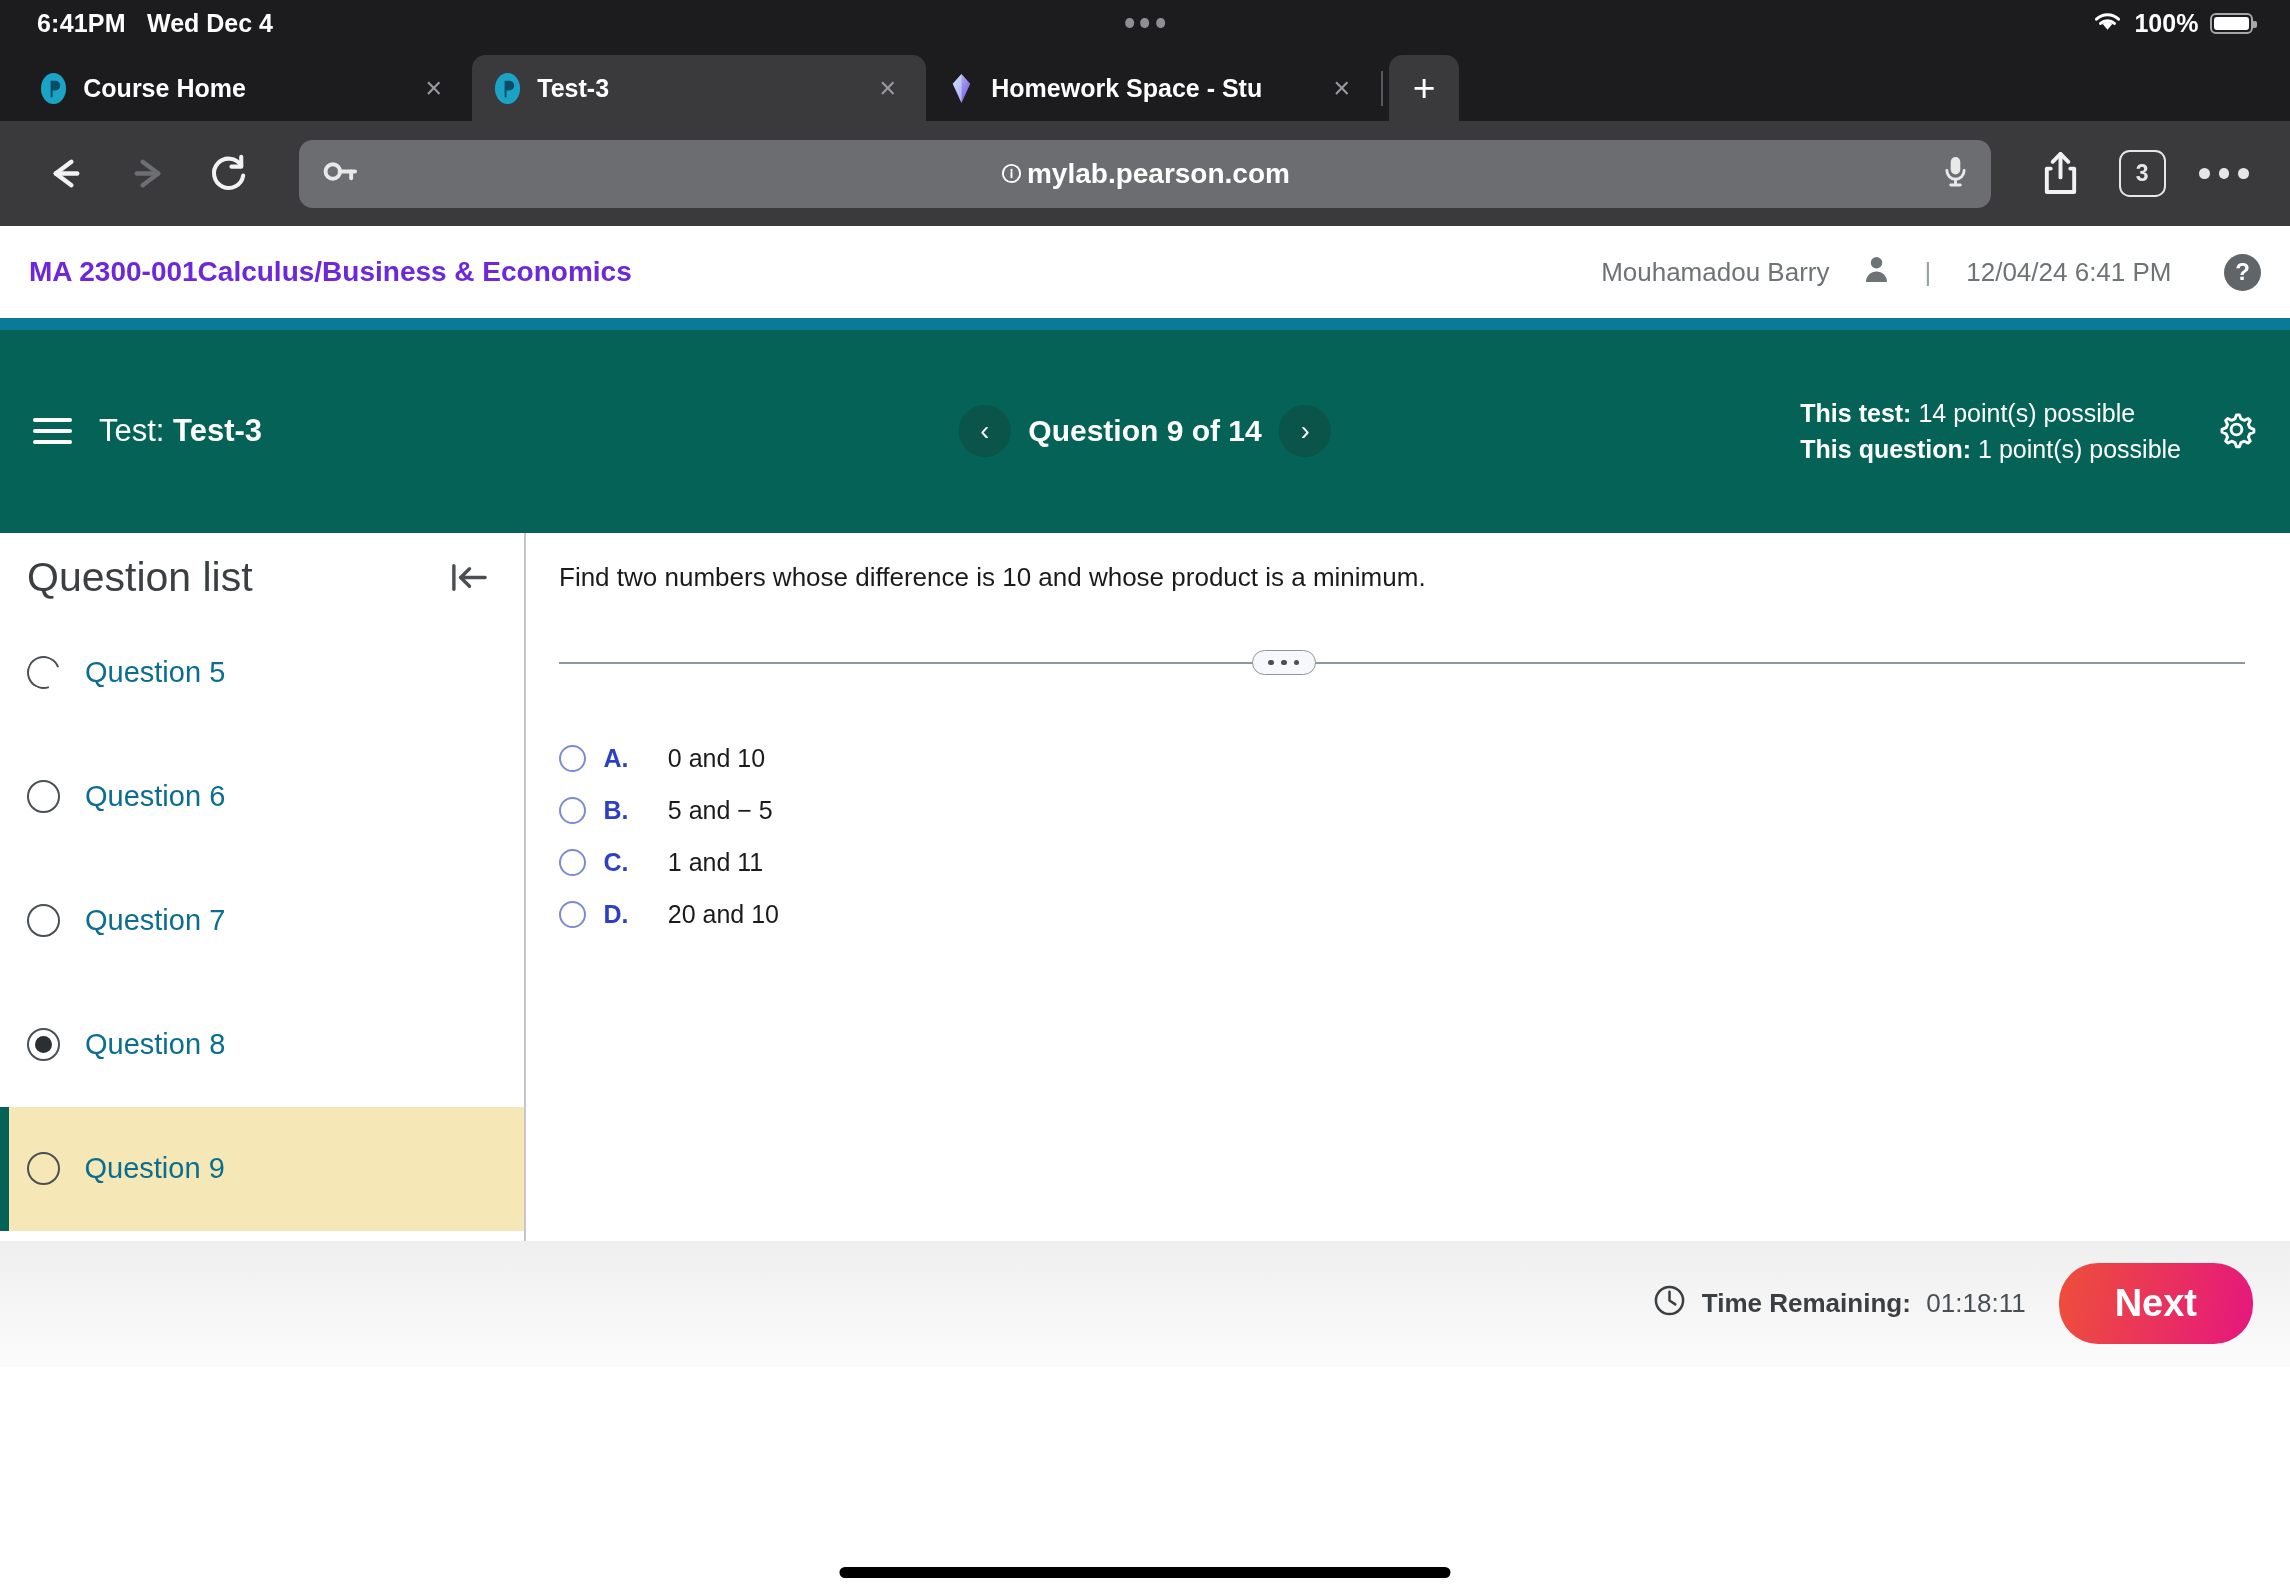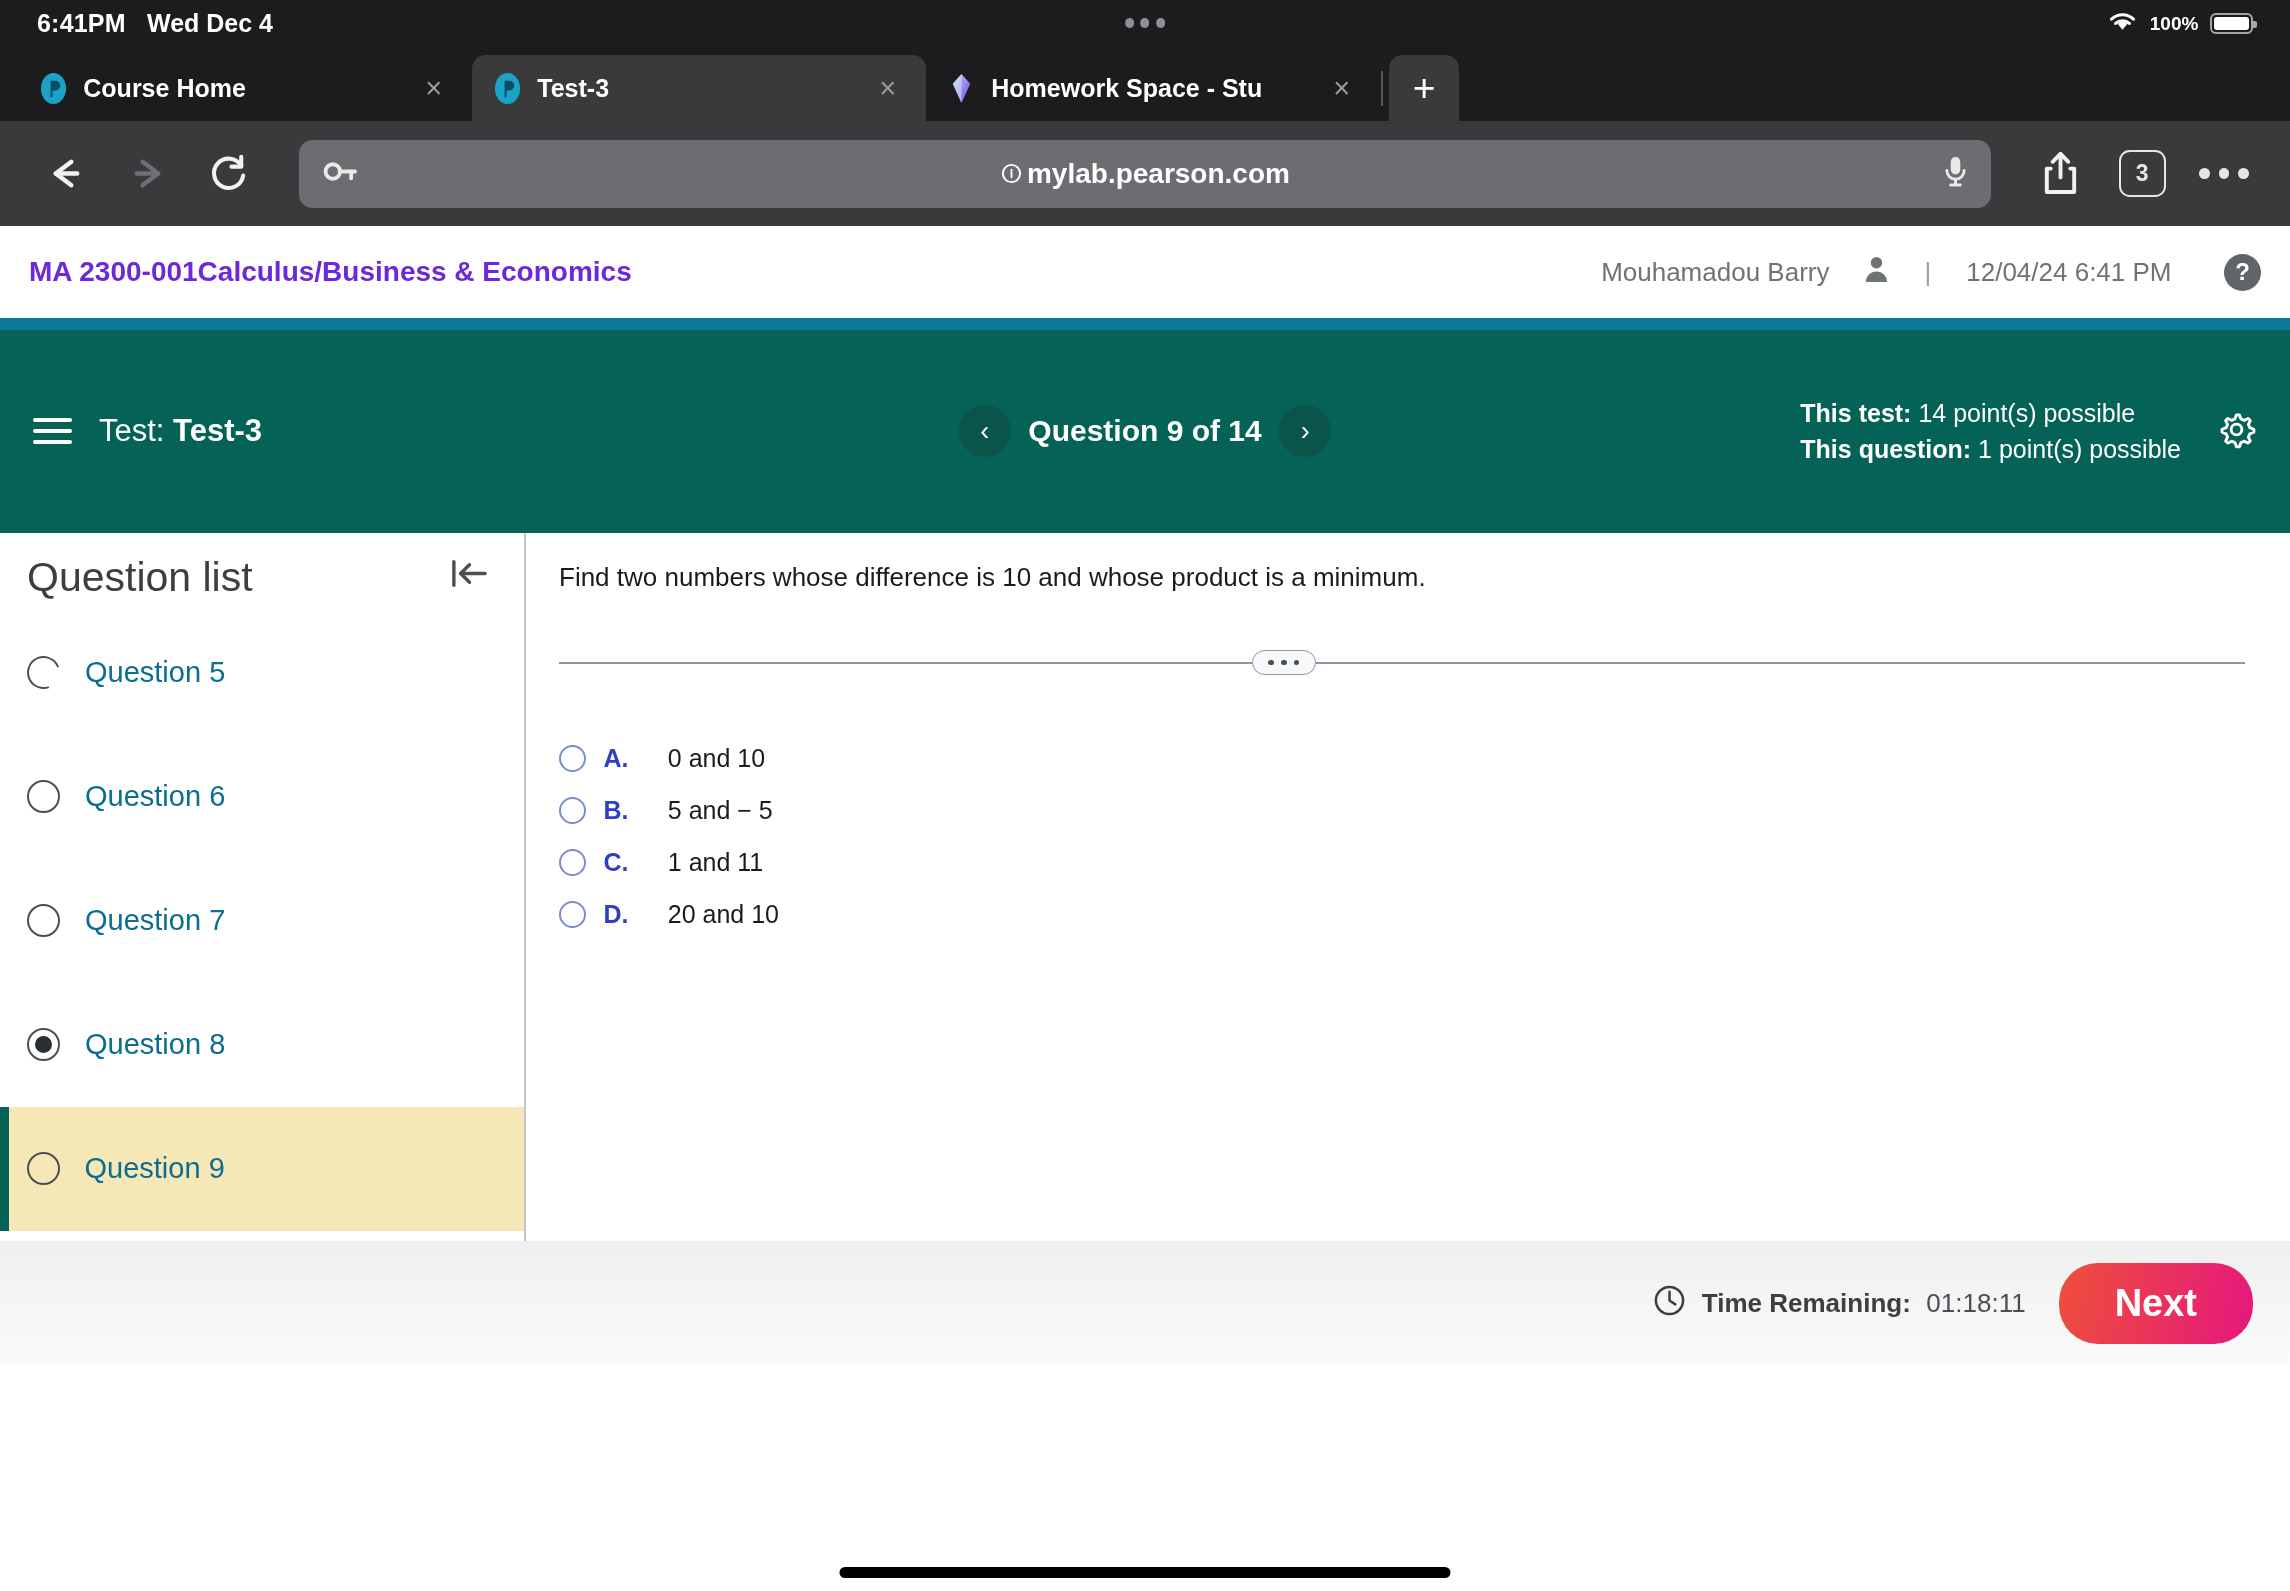--- a/index.html
+++ b/index.html
@@ -20,21 +20,21 @@
   .sb-time { font-size: 25px; font-weight: bold; letter-spacing: 0.2px; }
   .sb-date { font-size: 25px; font-weight: bold; margin-left: 21.3px; }
   .sb-dots {
     position: absolute; left: 50%; transform: translateX(-50%);
     display: flex; gap: 6.8px; top: 17.5px;
   }
   .sb-dots i { width: 8.7px; height: 10.7px; border-radius: 50%; background: #8e8e93; display: block; }
   .sb-right {
     margin-left: auto; display: flex; align-items: center; gap: 11.6px;
   }
-  .sb-pct { font-size: 19px; font-weight: bold; }
+  .sb-pct { font-size: 25px; font-weight: bold; }
   .batt {
     width: 43px; height: 21.3px; border: 2.4px solid #a6a6a8; border-radius: 5.8px;
     position: relative; padding: 1.9px;
   }
   .batt::after {
     content: ""; position: absolute; right: -5.8px; top: 5.8px;
     width: 3.9px; height: 7.8px; background: #a6a6a8; border-radius: 0 1.9px 1.9px 0;
   }
   .batt i { display: block; height: 100%; width: 100%; background: #fff; border-radius: 2.9px; }
 
@@ -154,21 +154,21 @@
   }
 
   
   .workspace { display: flex; height: 708px; }
 
   .sidebar {
     width: 526px; background: #fff; border-right: 2.9px solid #c3c7cb;
     flex-shrink: 0; position: relative;
   }
   .sb-head {
-    display: flex; align-items: flex-start; padding: 21.3px 33px 9.7px 27px;
+    display: flex; align-items: flex-end; padding: 21.3px 33px 9.7px 27px;
   }
   .sb-head h2 { font-size: 41px; font-weight: normal; color: #3c3f41; }
   .collapse-icon { margin-left: auto; }
   .q-item {
     display: flex; align-items: center; gap: 25px;
     height: 124px; padding-left: 27px; position: relative;
   }
   .q-item.current { background: #f6e8b6; border-left: 9.7px solid #046256; padding-left: 17.5px; }
   .q-label { color: #0b6d8f; font-size: 29px; }
   .q-ring {

